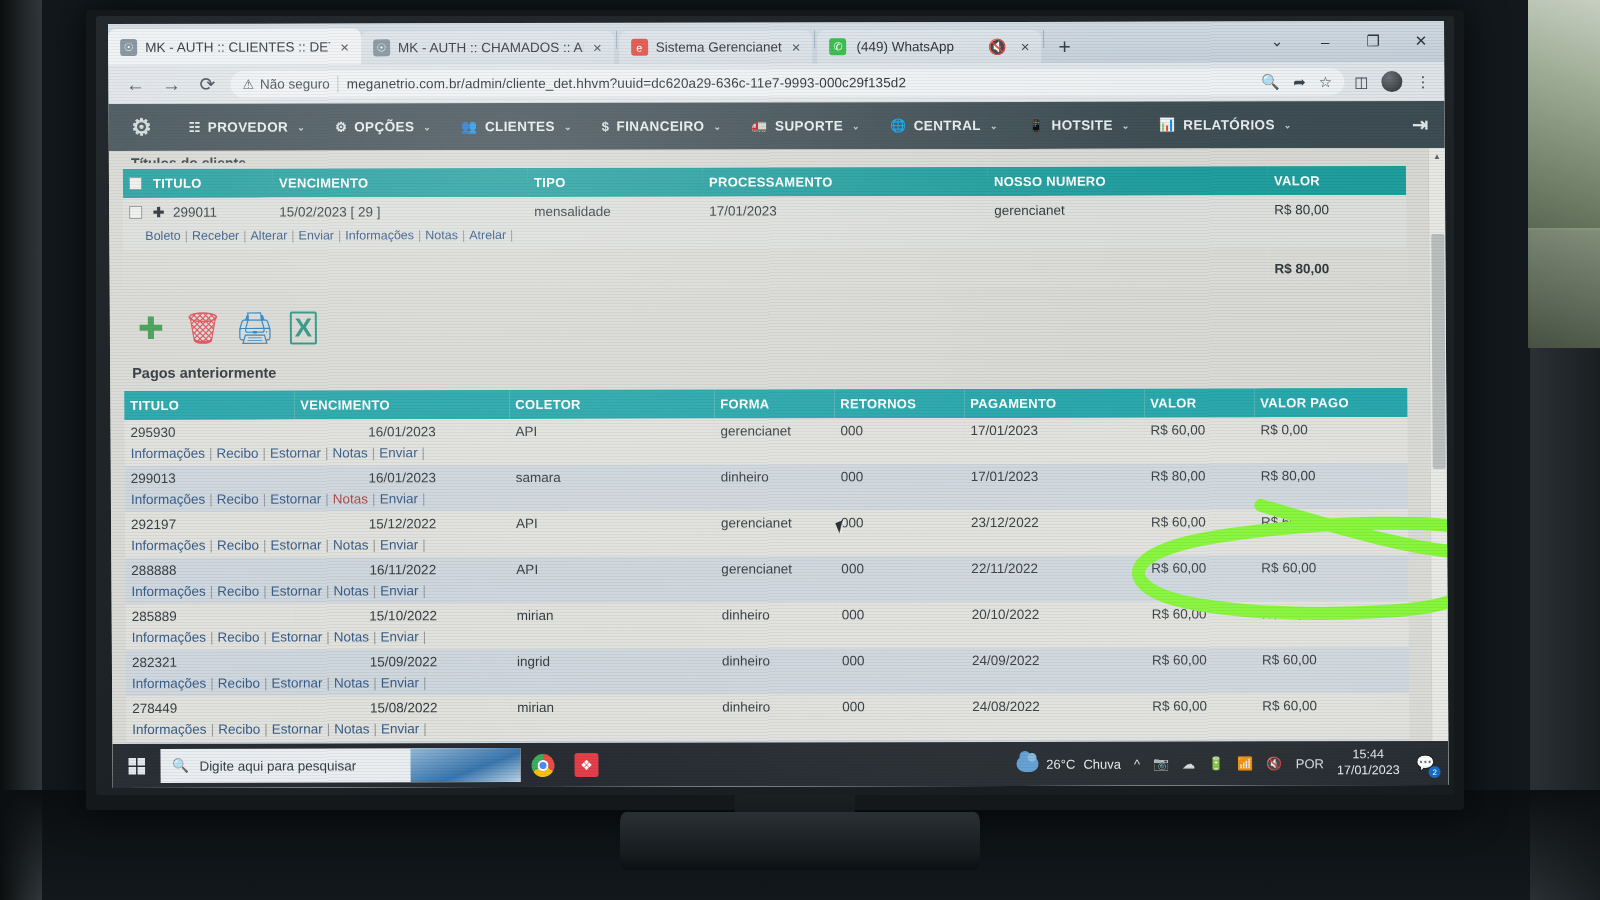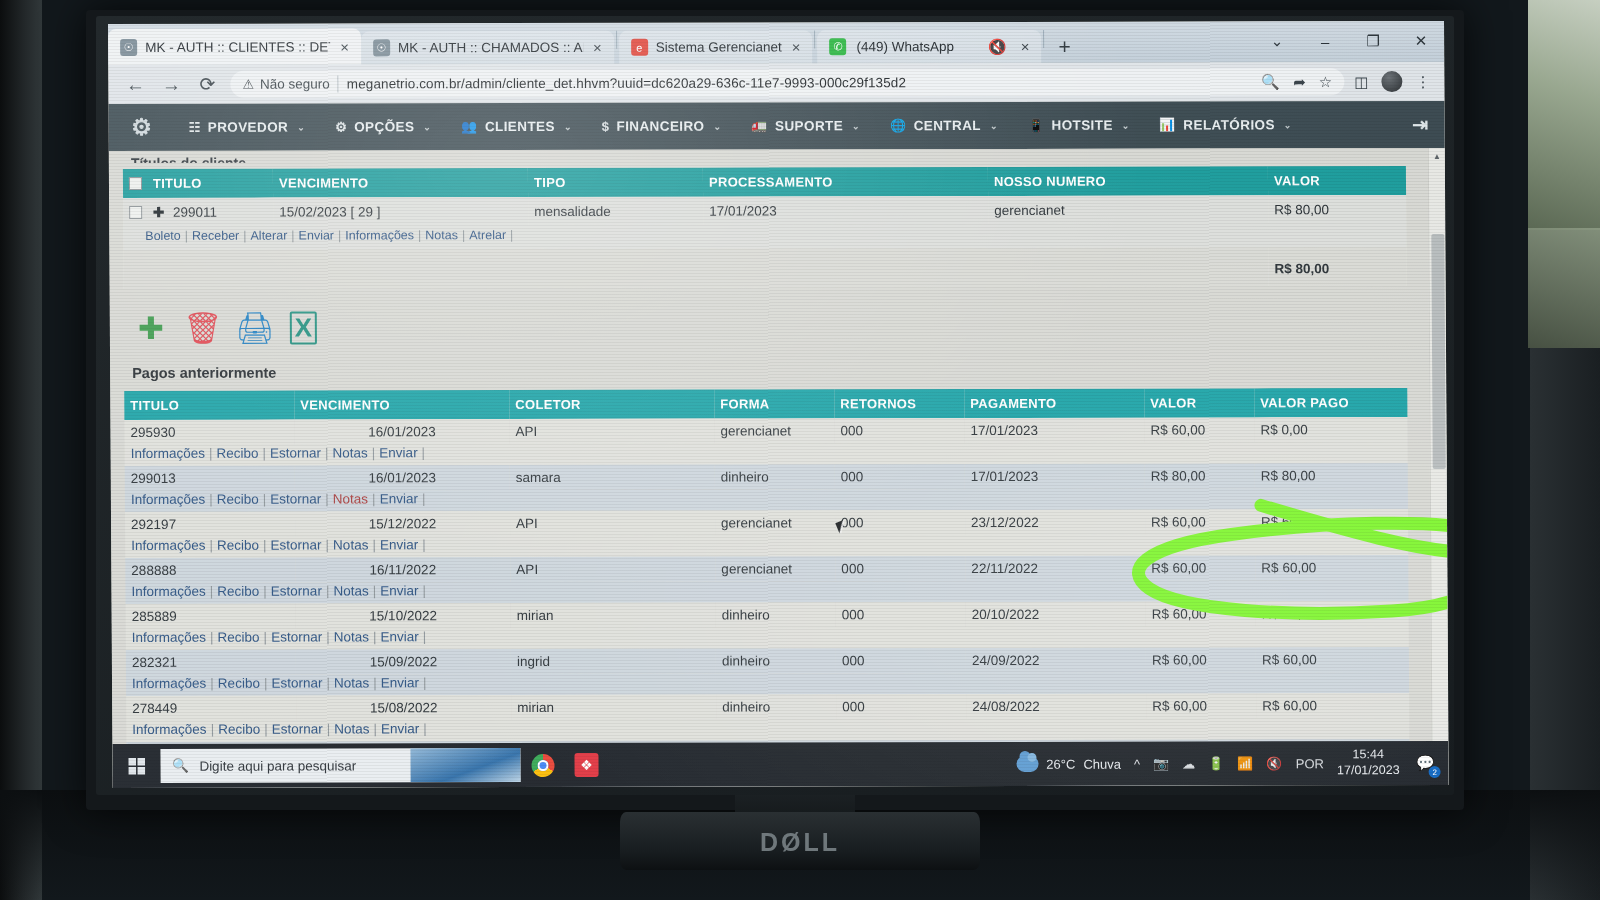--- a/index.html
+++ b/index.html
@@ -201,21 +201,20 @@
   <div class="wall-left"></div>
   <div class="wall-right"></div>
   <div class="window-light"></div>
   <div class="window-light2"></div>
   <div class="desk"></div>
 
   <div class="monitor"></div>
   <div class="bezel"></div>
   <div class="stand-neck"></div>
   <div class="stand-base"></div>
-  <div class="dell-logo">DØLL</div>
 
   <div class="screen">
 
     <div class="tabstrip">
       <div class="tab active">
         <span class="fav fav-mk">☉</span>
         <span class="label">MK - AUTH :: CLIENTES :: DETALH</span>
         <span class="tabx">×</span>
       </div>
       <div class="tab inactive">

